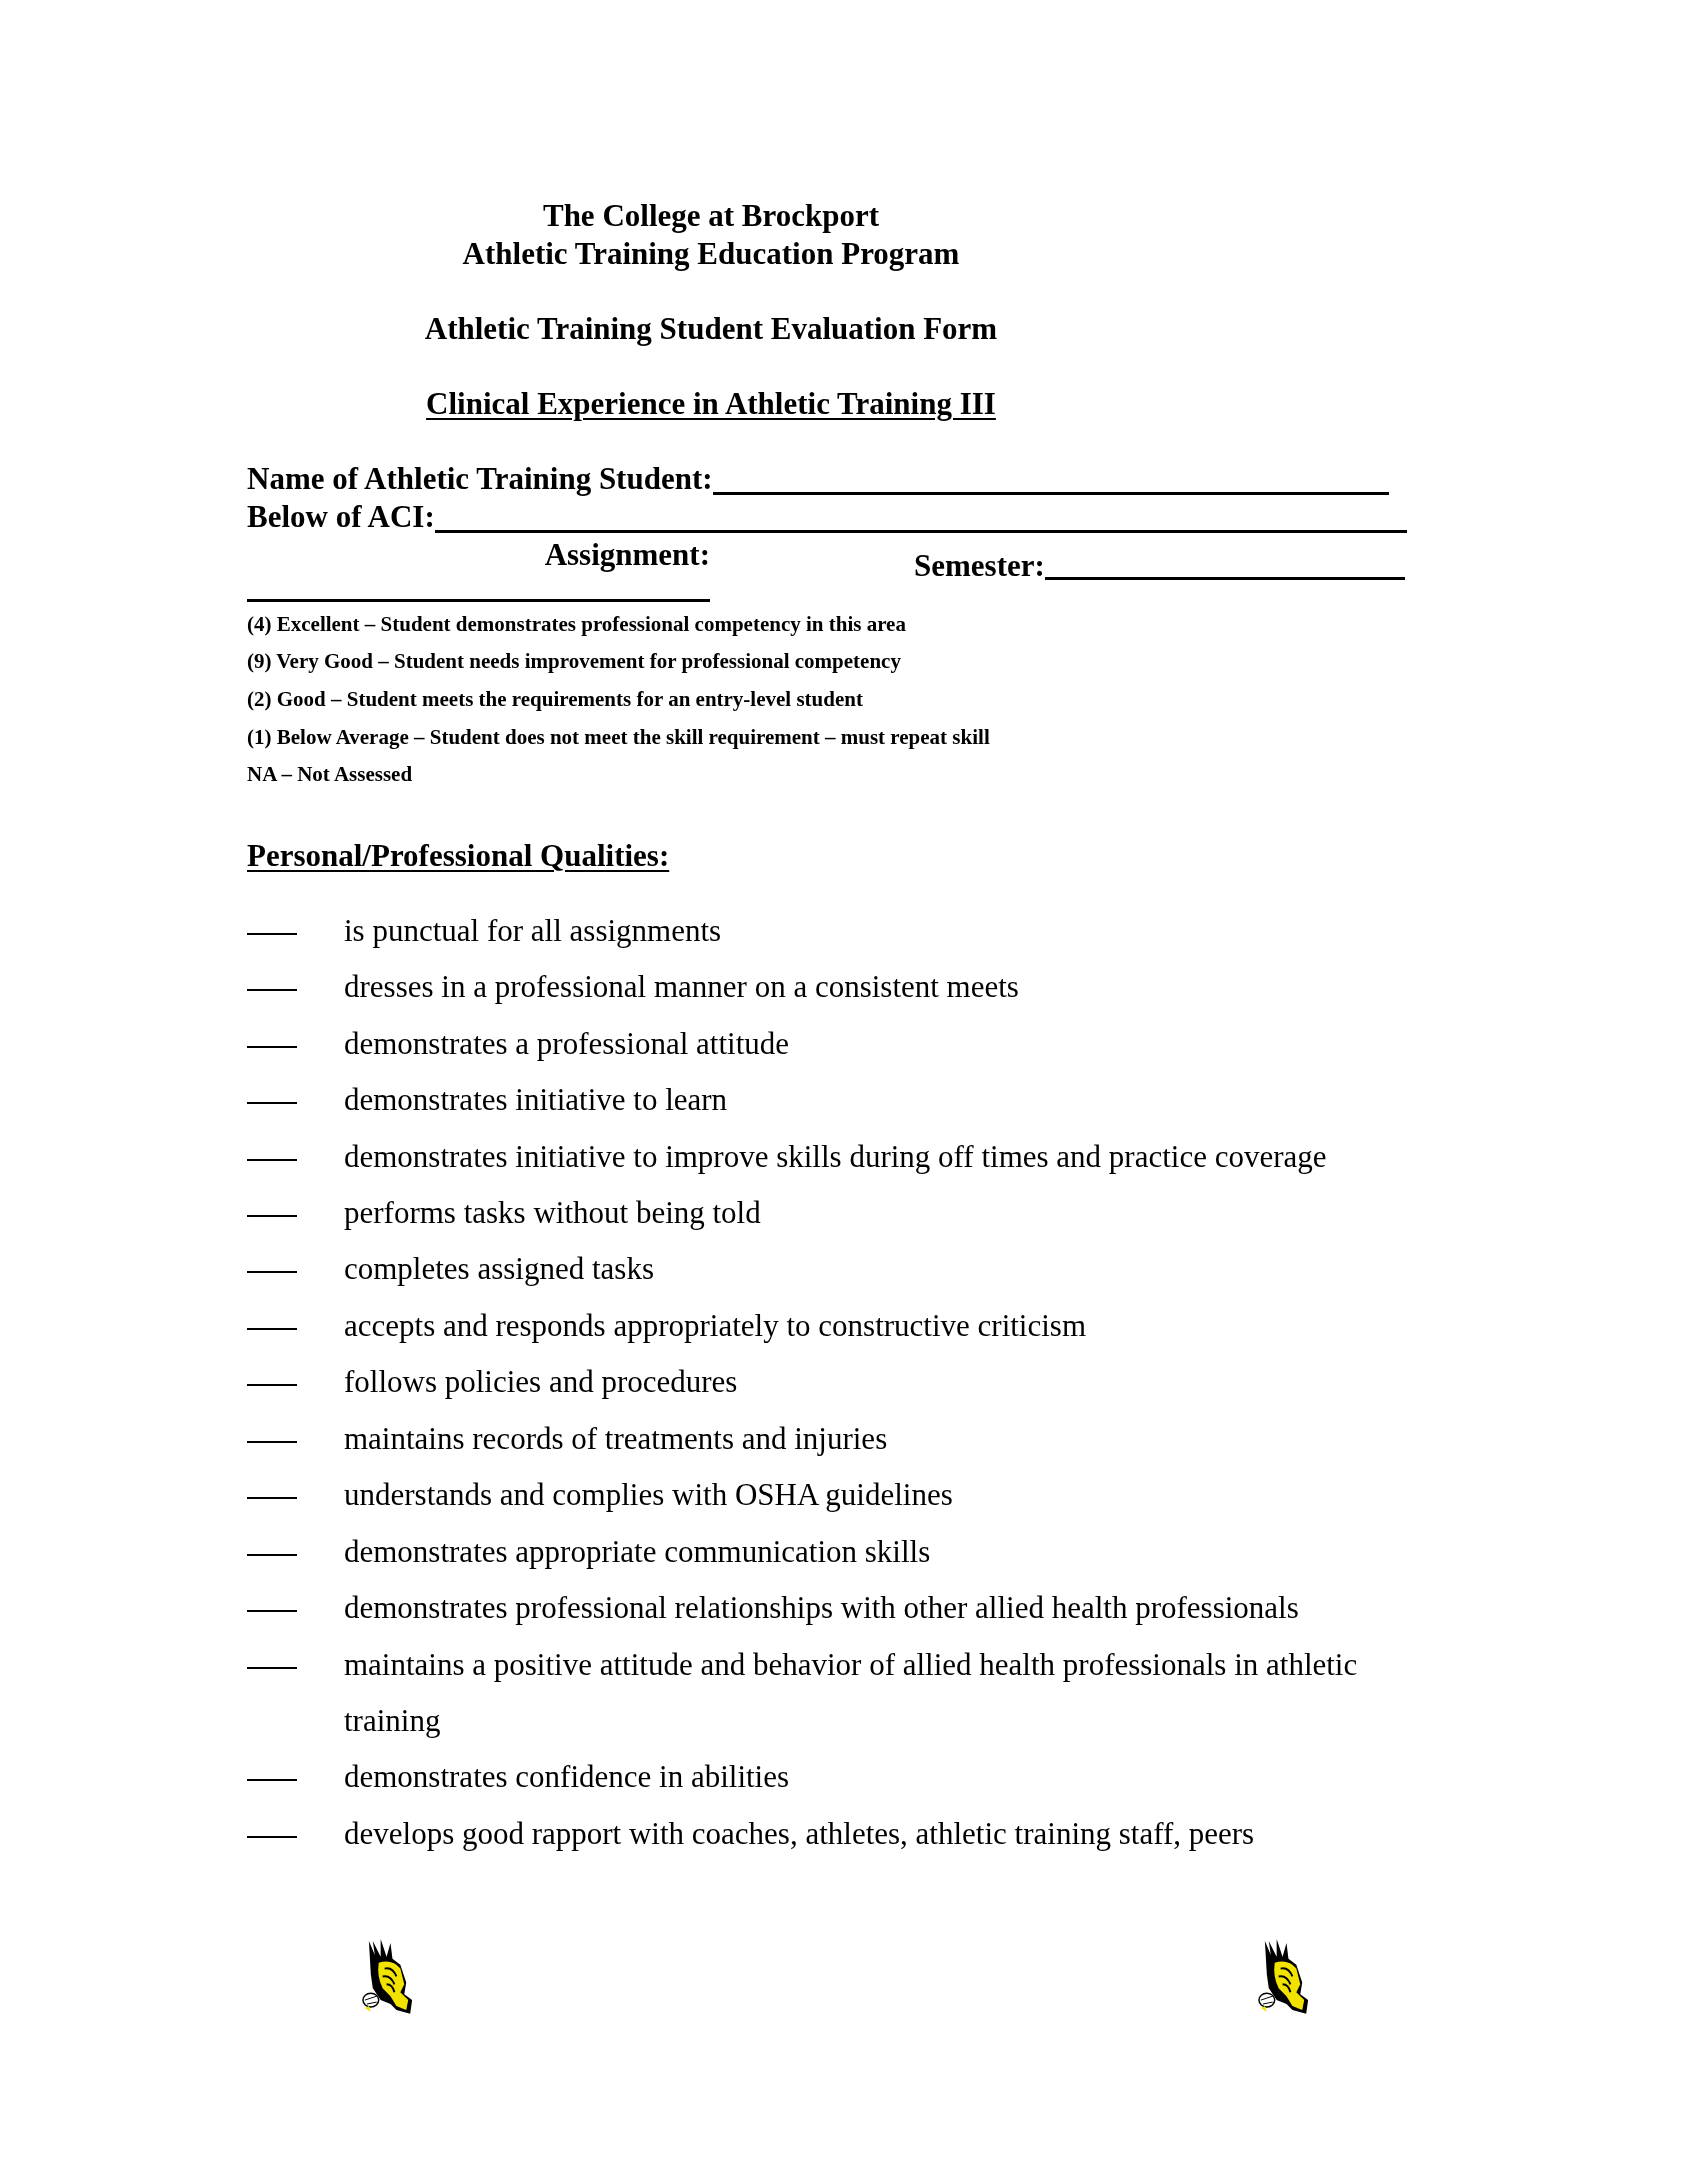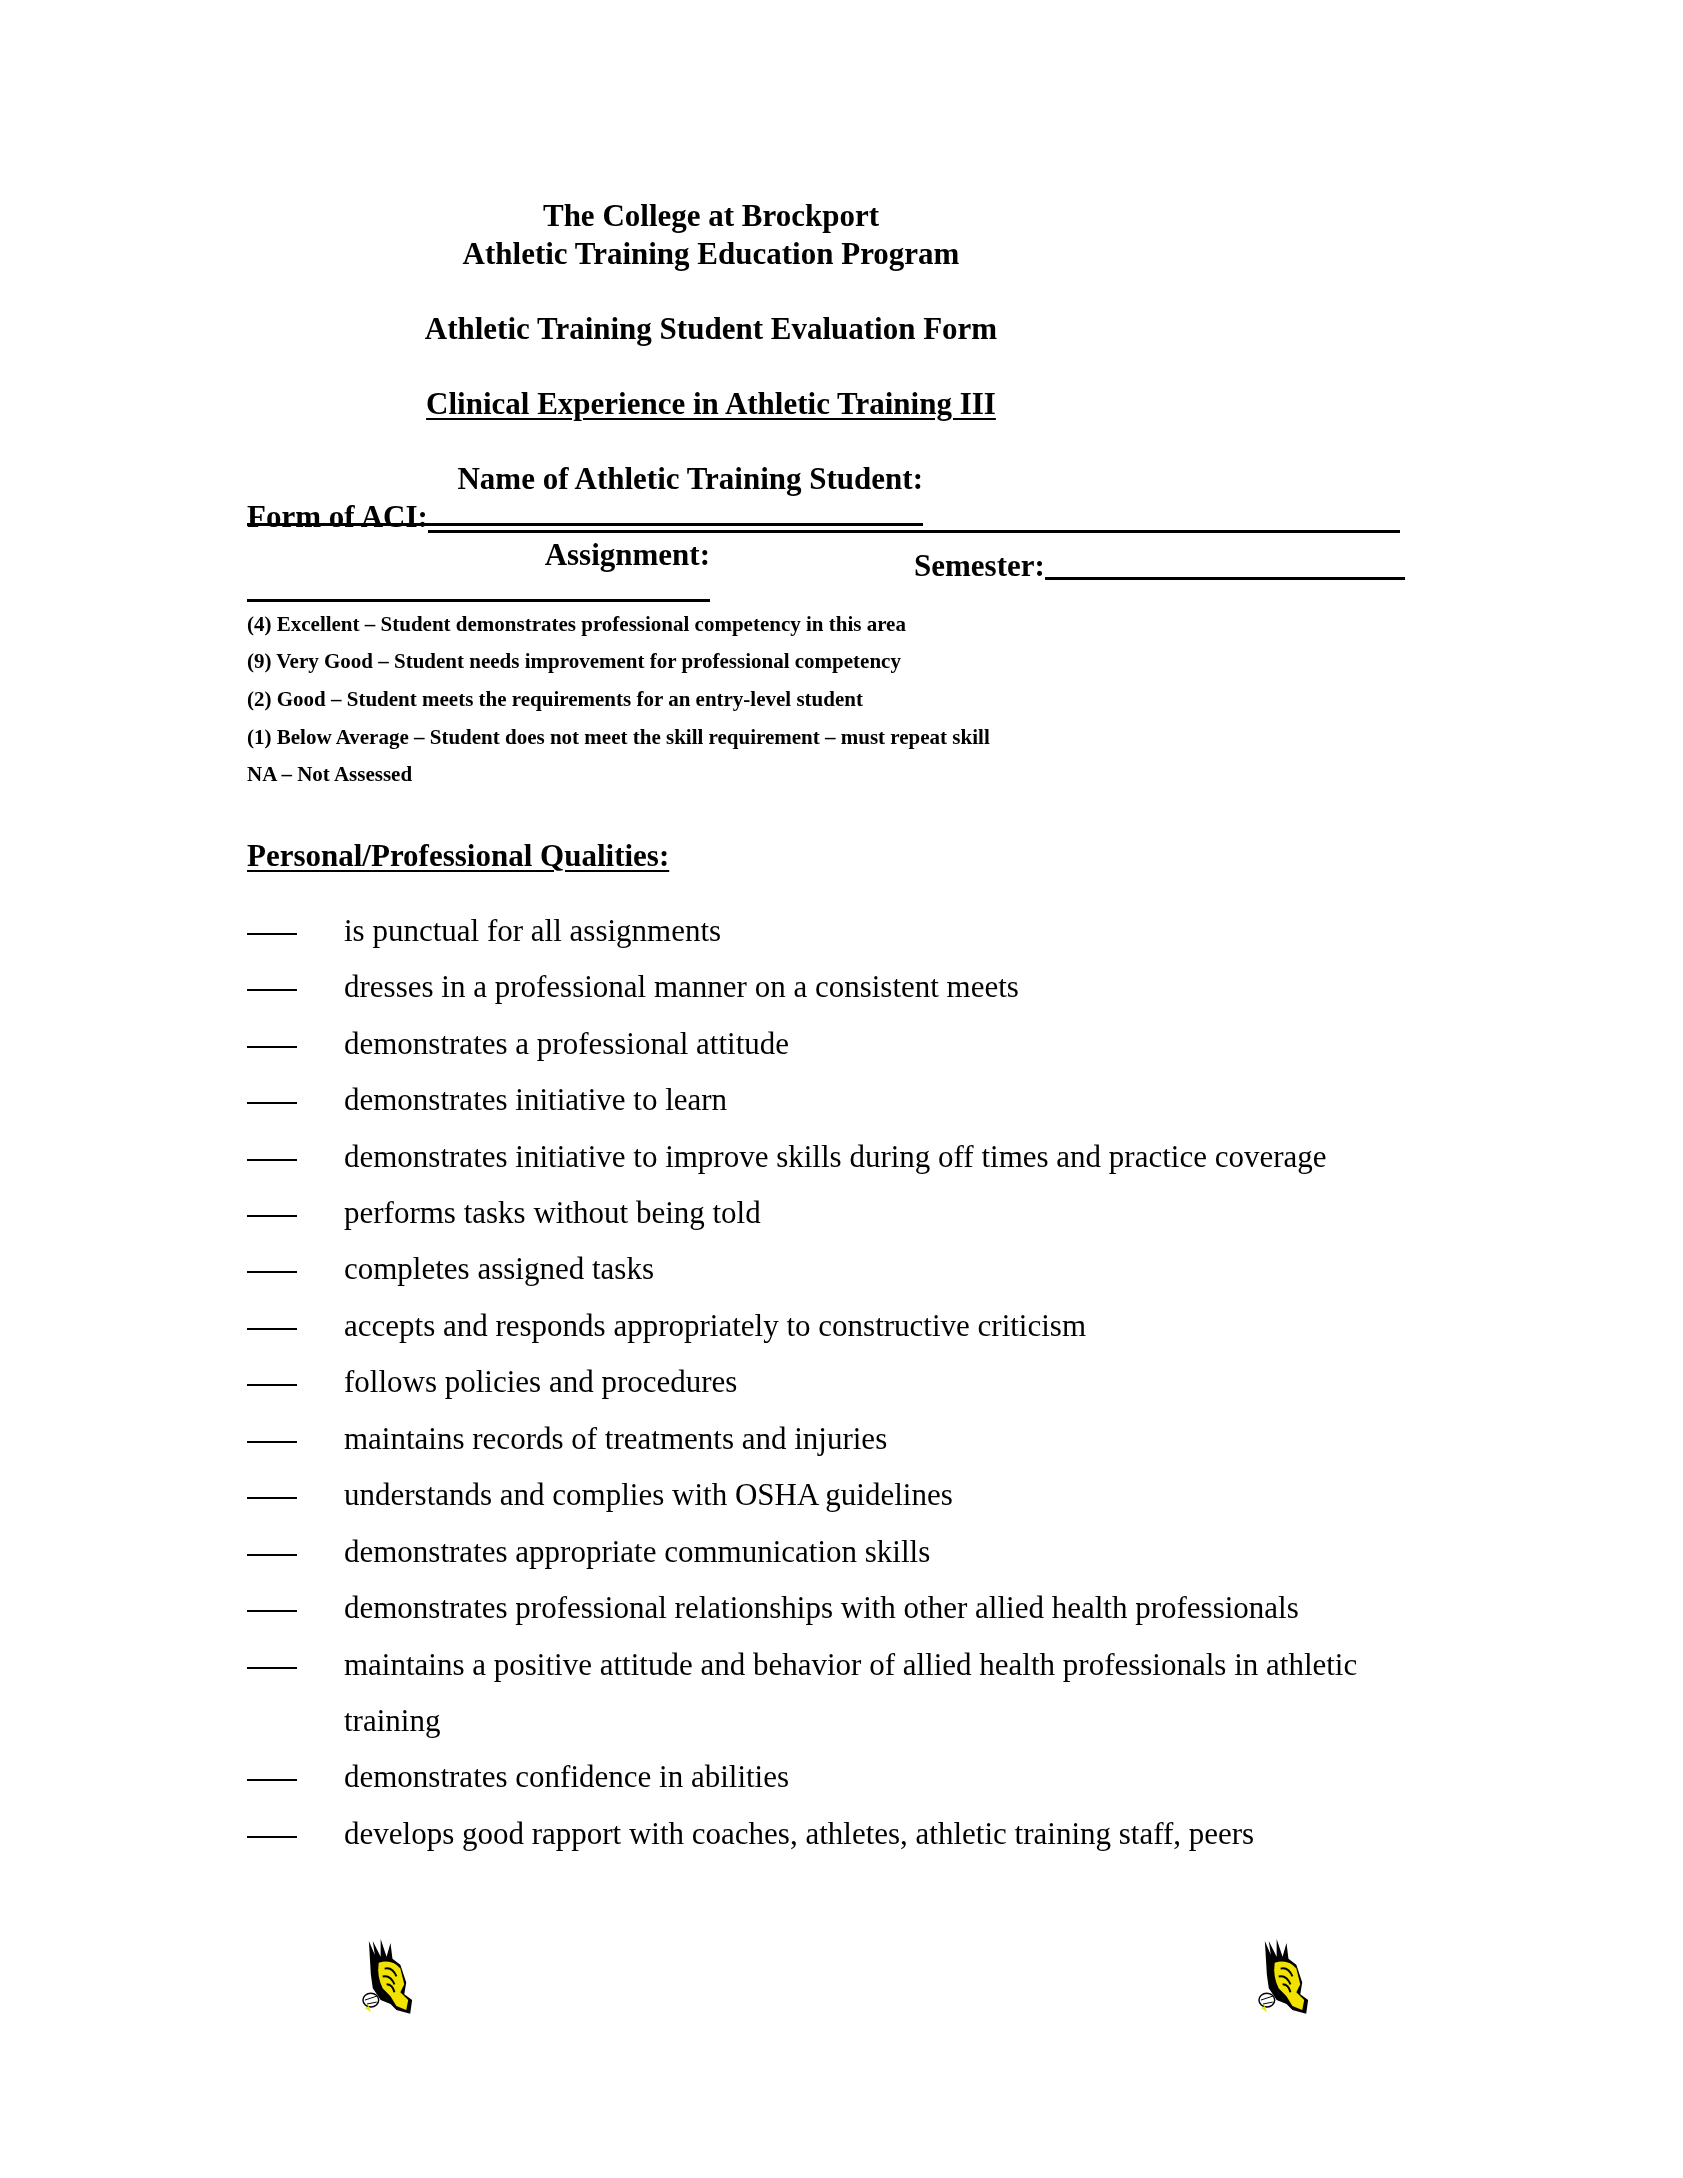--- a/index.html
+++ b/index.html
@@ -23,26 +23,26 @@
 </head>
 <body>
 
 <div class="center bold h1" style="top:198px;">The College at Brockport</div>
 <div class="center bold h1" style="top:236px;">Athletic Training Education Program</div>
 <div class="center bold h1" style="top:311px;">Athletic Training Student Evaluation Form</div>
 <div class="center bold h1" style="top:386px;">
   <span class="ul">Clinical Experience in Athletic Training III</span>
 </div>
 
-<div class="field" style="top:461px;flex-direction:column;">
+<div class="field" style="top:461px;">
   <span>Name of Athletic Training Student:</span>
   <span class="blank" style="width:676px;"></span>
 </div>
 <div class="field" style="top:499px;">
-  <span>Form of ACI:</span>
+  <span>Below of ACI:</span>
   <span class="blank" style="width:972px;"></span>
 </div>
 <div class="field" style="top:537px;flex-direction:column;">
   <span>Assignment:</span>
   <span class="blank" style="width:463px;"></span>
 </div>
 <div class="field" style="top:548px; left:914px;align-items:center;">
   <span>Semester:</span>
   <span class="blank" style="width:360px;"></span>
 </div>

